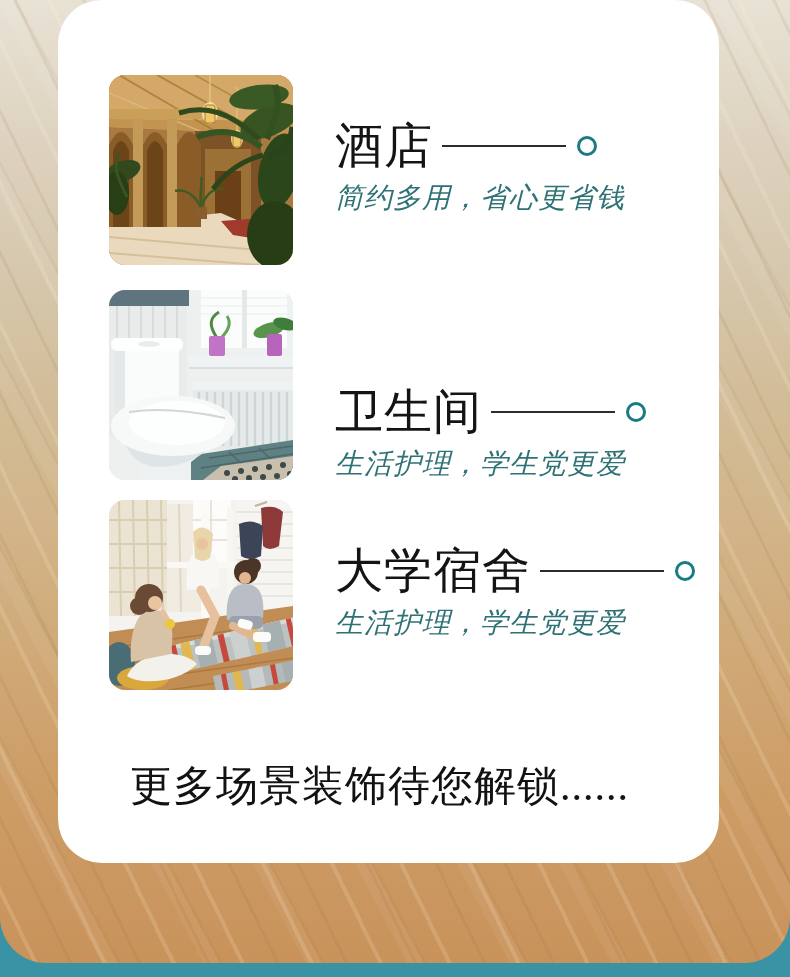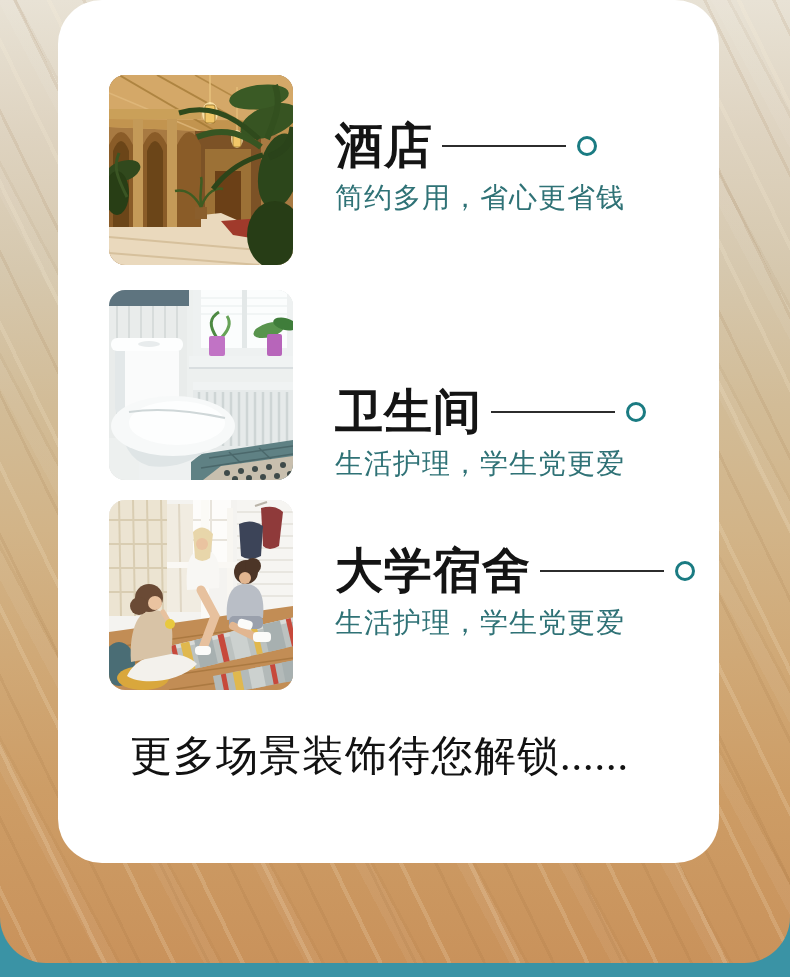--- a/index.html
+++ b/index.html
@@ -38,34 +38,34 @@
   .row-2{top:290px;align-items:flex-end;}
   .row-3{top:500px;}
   .scene-photo{
     width:184px;height:190px;border-radius:16px;overflow:hidden;flex:none;
     background:#ddd;
   }
   .scene-photo svg{display:block;width:100%;height:100%;}
   .scene-info{margin-left:42px;padding-top:42px;}
   .title-row{display:flex;align-items:center;}
   .scene-title{
-    font-size:48px;line-height:58px;color:#141414;font-weight:700;
+    font-size:48px;line-height:58px;color:#141414;font-weight:400;
     letter-spacing:1px;white-space:nowrap;
   }
   .rule{width:124px;height:2px;background:#2c2c2c;margin-left:9px;flex:none;}
   .marker{
     width:14px;height:14px;border:3px solid #1a7b82;border-radius:50%;
     margin-left:11px;flex:none;background:transparent;
   }
   .scene-subtitle{
     margin-top:7px;font-size:28px;line-height:32px;color:#2f7276;
-    letter-spacing:1px;white-space:nowrap;
+    letter-spacing:1px;white-space:nowrap;font-style:italic;
   }
   .footer-heading{
-    position:absolute;left:72px;top:728px;
+    position:absolute;left:72px;top:758px;
     font-size:42px;line-height:56px;color:#121212;letter-spacing:1px;
     white-space:nowrap;
   }
 </style>
 </head>
 <body>
 
 <div class="wood">
   <div class="grain"></div>
 </div>

